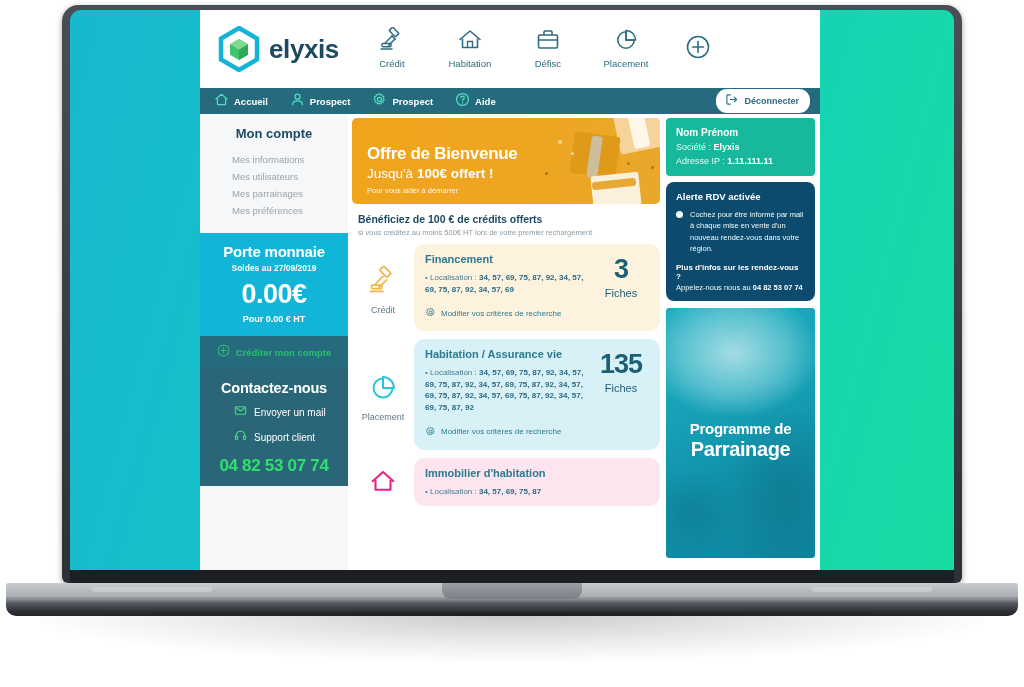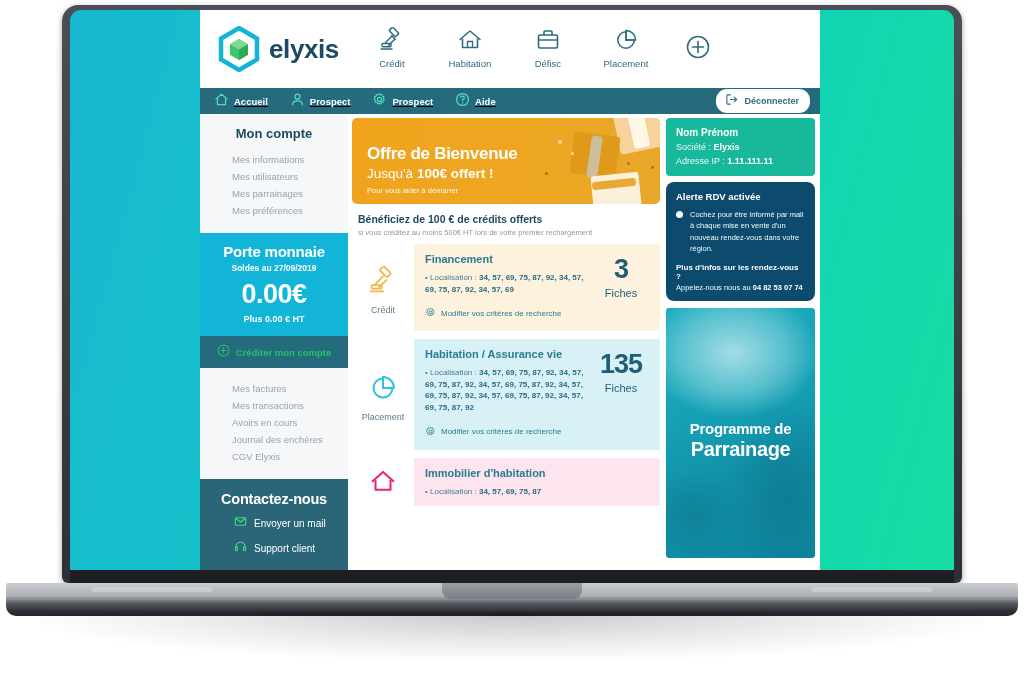--- a/index.html
+++ b/index.html
@@ -93,21 +93,21 @@
   .hn-icon { height: 28px; display: flex; align-items: center; justify-content: center; }
   .hn-label { font-size: 9.5px; color: #2d6d82; margin-top: 4px; white-space: nowrap; }
   .hn-plus { margin-left: 10px; display:flex; align-items:center; height:46px; }
 
   
   .app-navbar {
     height: 26px; background: #256b7d;
     display: flex; align-items: center;
     padding: 0 10px 0 14px;
   }
-  .nav-item { display: flex; align-items: center; gap: 5px; margin-right: 22px; cursor: pointer; text-decoration: underline; }
+  .nav-item { display: flex; align-items: center; gap: 5px; margin-right: 22px; cursor: pointer; }
   .nav-label { font-size: 9.5px; color: #ffffff; font-weight: bold; }
   .logout-btn {
     margin-left: auto; display: flex; align-items: center; gap: 6px;
     background: #ffffff; border-radius: 11px; padding: 3px 11px 3px 9px;
     cursor: pointer;
   }
   .logout-label { font-size: 9px; color: #2d6d82; font-weight: bold; }
 
   
   .app-body { display: flex; height: 456px; background: #ffffff; }
@@ -155,21 +155,21 @@
   .benefit-h { font-size: 10.5px; font-weight: bold; color: #1d4a63; }
   .benefit-s { font-size: 7.5px; color: #8d9aa3; margin-top: 3px; }
 
   .cat-row { display: flex; align-items: stretch; margin-bottom: 8px; }
   .cat-icon-col {
     width: 62px; flex: none; display: flex; flex-direction: column;
     align-items: center; justify-content: center; padding-top: 6px;
   }
   .cat-icon-label { font-size: 9px; color: #5d7a88; margin-top: 5px; }
   .cat-card {
-    flex: 1; border-radius: 1px; padding: 9px 10px 9px 11px;
+    flex: 1; border-radius: 11px; padding: 9px 10px 9px 11px;
     display: flex; justify-content: space-between;
   }
   .cat-card.credit { background: #fdf2dd; }
   .cat-card.placement { background: #d8f1f7; }
   .cat-card.immobilier { background: #fce5ee; }
   .cat-left { flex: 1; padding-right: 6px; }
   .cat-title { font-size: 11px; font-weight: bold; color: #2b7b90; margin-bottom: 7px; }
   .cat-loc { font-size: 8px; color: #2b6b86; line-height: 1.45; font-weight: bold; }
   .cat-loc .lbl { font-weight: normal; color: #4a7e93; }
   .cat-modify { display: flex; align-items: center; gap: 5px; margin-top: 9px; cursor: pointer; }
@@ -368,41 +368,34 @@
             <div class="sb-link">Mes informations</div>
             <div class="sb-link">Mes utilisateurs</div>
             <div class="sb-link">Mes parrainages</div>
             <div class="sb-link">Mes préférences</div>
           </div>
 
           <div class="sb-wallet">
             <div class="sb-wallet-title">Porte monnaie</div>
             <div class="sb-wallet-sub">Soldes au 27/09/2019</div>
             <div class="sb-wallet-amount">0.00€</div>
-            <div class="sb-wallet-ht">Plus 0.00 € HT</div>
+            <div class="sb-wallet-ht">Pour 0.00 € HT</div>
           </div>
 
           <div class="sb-credit">
             <span>
               <svg width="13" height="13" viewBox="0 0 24 24">
                 <circle cx="12" cy="12" r="10" fill="none" stroke="#27c06a" stroke-width="2"></circle>
                 <line x1="12" y1="7" x2="12" y2="17" stroke="#27c06a" stroke-width="2" stroke-linecap="round"></line>
                 <line x1="7" y1="12" x2="17" y2="12" stroke="#27c06a" stroke-width="2" stroke-linecap="round"></line>
               </svg>
             </span>
             <span class="sb-credit-label">Créditer mon compte</span>
           </div>
 
-          <div class="sb-block-white">
-            <div class="sb-link">Mes factures</div>
-            <div class="sb-link">Mes transactions</div>
-            <div class="sb-link">Avoirs en cours</div>
-            <div class="sb-link">Journal des enchères</div>
-            <div class="sb-link">CGV Elyxis</div>
-          </div>
 
           <div class="sb-contact">
             <div class="sb-contact-title">Contactez-nous</div>
             <div class="sb-contact-row">
               <span>
                 <svg width="13" height="13" viewBox="0 0 24 24">
                   <rect x="2.5" y="5" width="19" height="14" rx="2" fill="none" stroke="#3fe07c" stroke-width="2"></rect>
                   <path d="M3.5 6.5 L12 13 L20.5 6.5" fill="none" stroke="#3fe07c" stroke-width="2" stroke-linejoin="round"></path>
                 </svg>
               </span>

